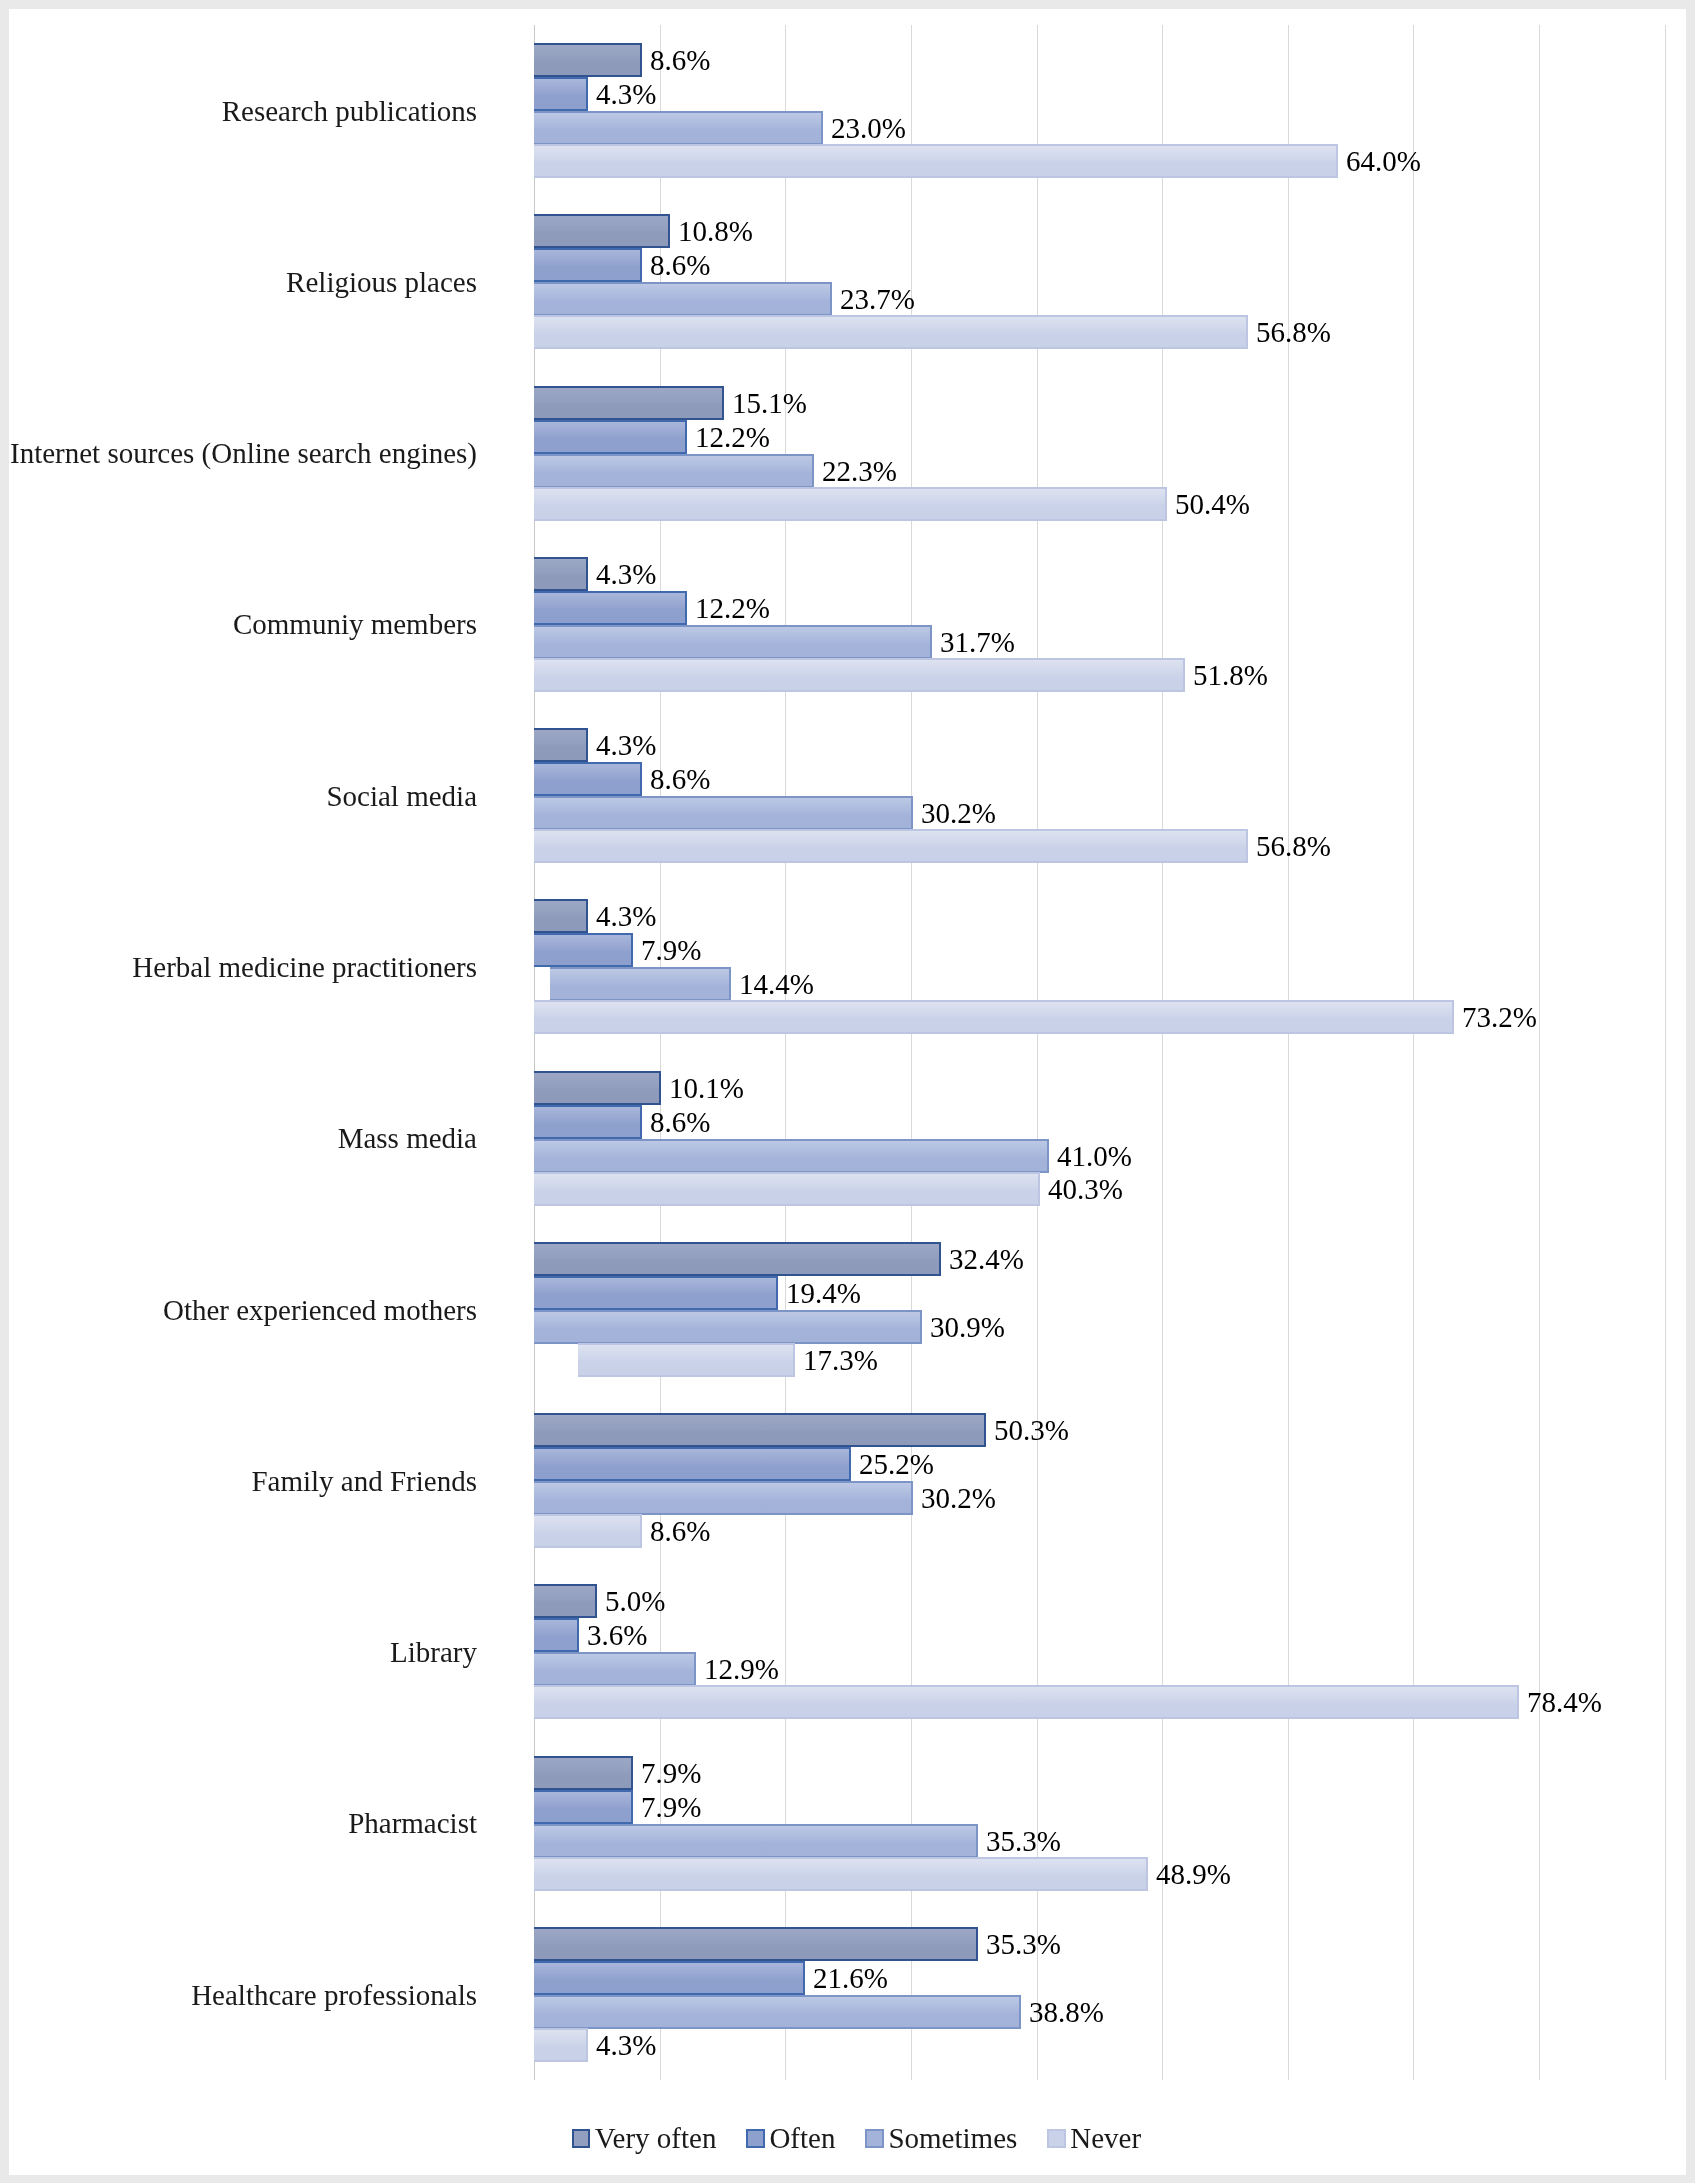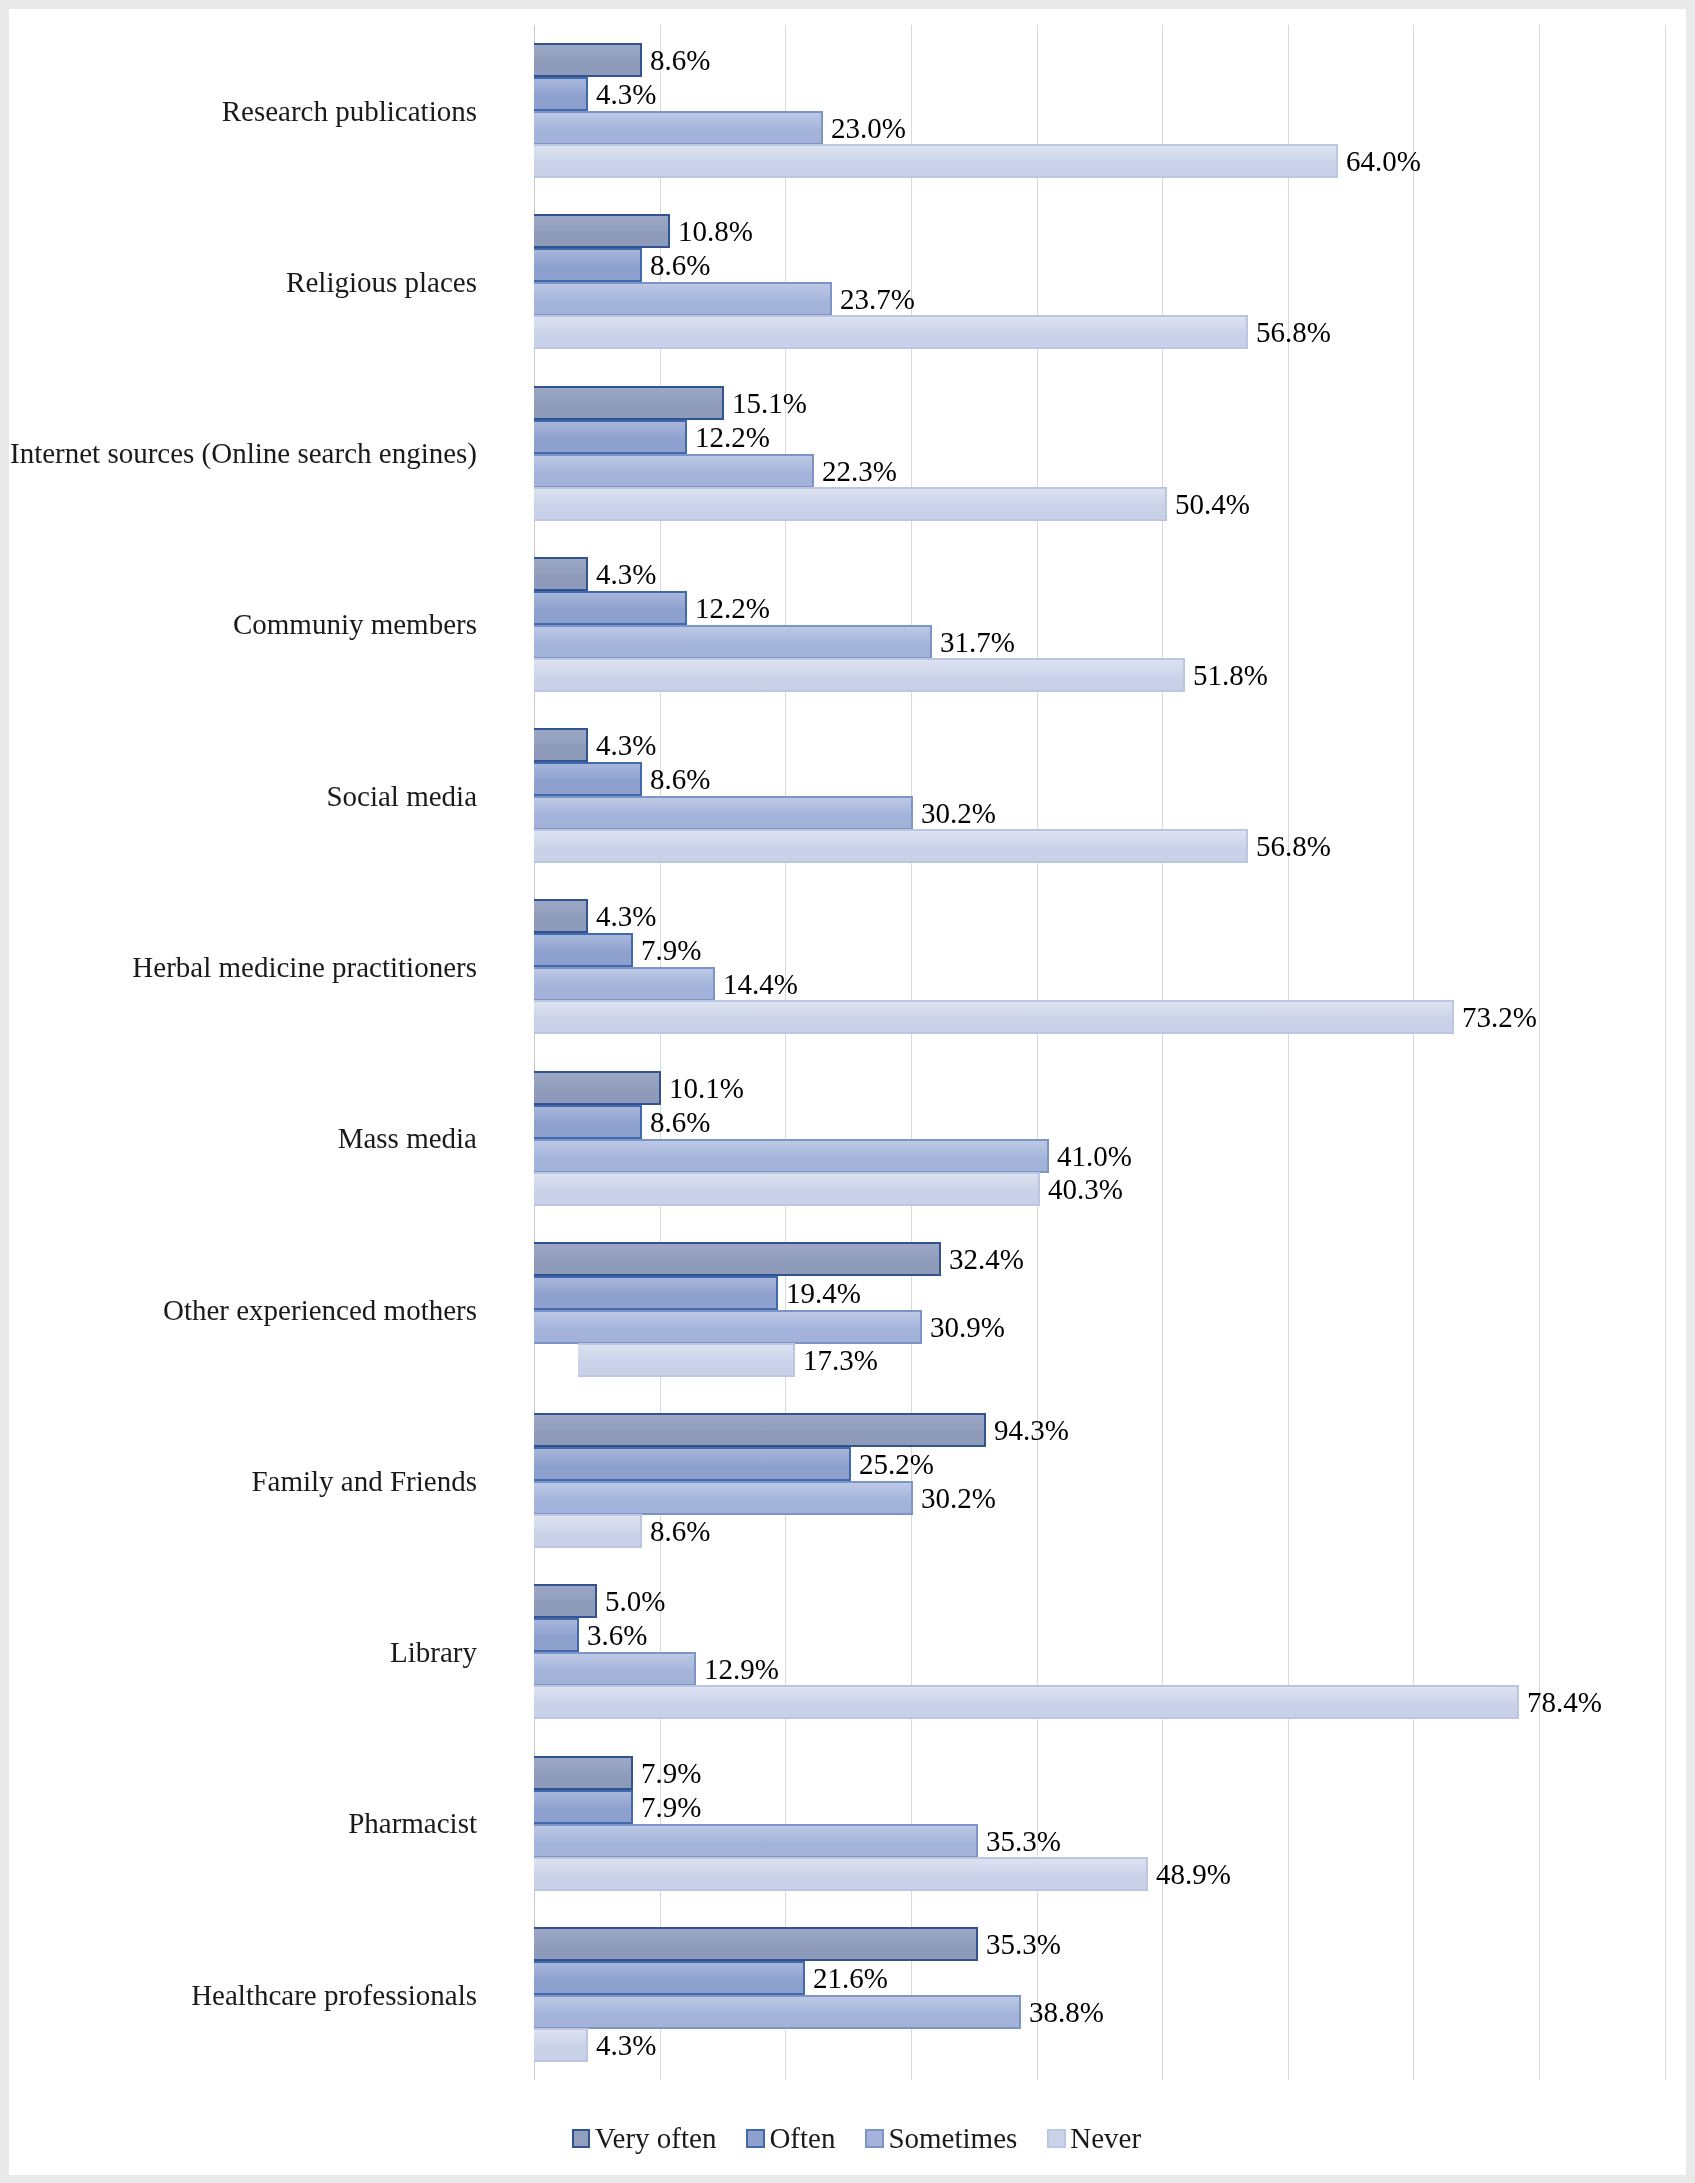--- a/index.html
+++ b/index.html
@@ -243,21 +243,21 @@
       <div class="cat-label" style="top: 942px;">Herbal medicine practitioners</div>
       <div class="cat-group" style="top: 856px; height: 171px;">
         <div class="bar-row" style="top: 18px; width: 100%;">
           <div class="bar s0" title="Very often: 4.3%" style="width: 54px;"></div>
           <div class="bar-label" style="left: 54px;">4.3%</div>
         </div>
         <div class="bar-row" style="top: 52px; width: 100%;">
           <div class="bar s1" title="Often: 7.9%" style="width: 99px;"></div>
           <div class="bar-label" style="left: 99px;">7.9%</div>
         </div>
-        <div class="bar-row" style="top: 86px; width: 100%;">
+        <div class="bar-row" style="top: 86px; width: 100%; margin-left: 16px;">
           <div class="bar s2" title="Sometimes: 14.4%" style="width: 181px;"></div>
           <div class="bar-label" style="left: 181px;">14.4%</div>
         </div>
         <div class="bar-row" style="top: 119px; width: 100%;">
           <div class="bar s3" title="Never: 73.2%" style="width: 920px;"></div>
           <div class="bar-label" style="left: 920px;">73.2%</div>
         </div>
       </div>
       <div class="cat-label" style="top: 1113px;">Mass media</div>
       <div class="cat-group" style="top: 1028px; height: 171px;">
@@ -294,21 +294,21 @@
         </div>
         <div class="bar-row" style="top: 119px; width: 100%; margin-left: 44px;">
           <div class="bar s3" title="Never: 17.3%" style="width: 217px;"></div>
           <div class="bar-label" style="left: 217px;">17.3%</div>
         </div>
       </div>
       <div class="cat-label" style="top: 1456px;">Family and Friends</div>
       <div class="cat-group" style="top: 1370px; height: 171px;">
         <div class="bar-row" style="top: 18px; width: 100%;">
           <div class="bar s0" title="Very often: 36.0%" style="width: 452px;"></div>
-          <div class="bar-label" style="left: 452px;">94.3%</div>
+          <div class="bar-label" style="left: 452px;">50.3%</div>
         </div>
         <div class="bar-row" style="top: 52px; width: 100%;">
           <div class="bar s1" title="Often: 25.2%" style="width: 317px;"></div>
           <div class="bar-label" style="left: 317px;">25.2%</div>
         </div>
         <div class="bar-row" style="top: 86px; width: 100%;">
           <div class="bar s2" title="Sometimes: 30.2%" style="width: 379px;"></div>
           <div class="bar-label" style="left: 379px;">30.2%</div>
         </div>
         <div class="bar-row" style="top: 119px; width: 100%;">

